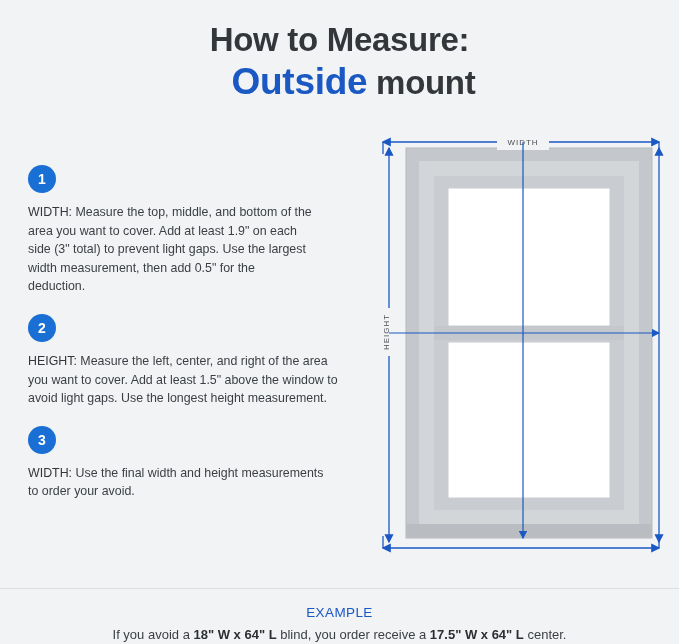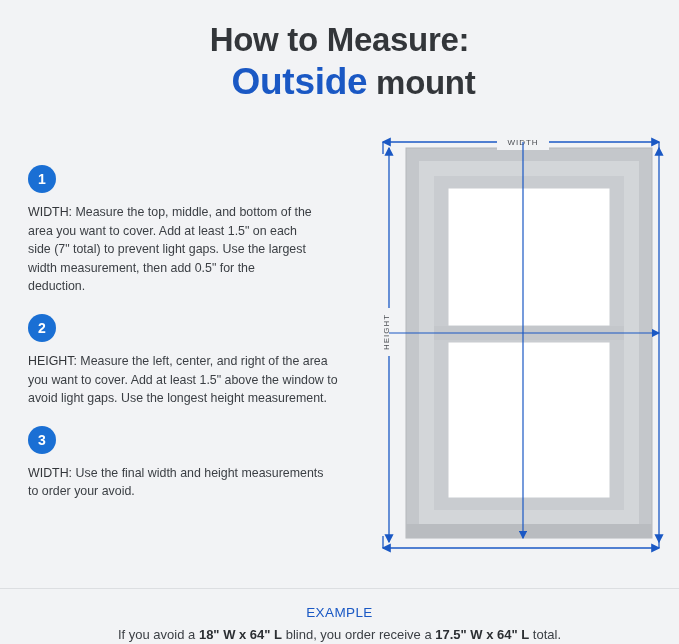--- a/index.html
+++ b/index.html
@@ -145,21 +145,21 @@
     <div class="title-line2">
       <span class="title-accent">Outside</span><span class="title-mount"> mount</span>
     </div>
   </div>
 
   <div class="steps">
 
     <div class="step step1">
       <div class="badge">1</div>
       <div class="step-text">
-        <b>WIDTH:</b><span> Measure the top, middle, and bottom of the area you want to cover. Add at least 1.5" on each side (7" total) to prevent light gaps. Use the largest width measurement, then add 0.5" for the deduction.</span>
+        <b>WIDTH:</b><span> Measure the top, middle, and bottom of the area you want to cover. Add at least 1.9" on each side (3" total) to prevent light gaps. Use the largest width measurement, then add 0.5" for the deduction.</span>
       </div>
     </div>
 
     <div class="step step2">
       <div class="badge">2</div>
       <div class="step-text">
         <b>HEIGHT:</b><span> Measure the left, center, and right of the area you want to cover. Add at least 1.5" above the window to avoid light gaps. Use the longest height measurement.</span>
       </div>
     </div>
 
@@ -217,17 +217,17 @@
       <line x1="8" y1="406" x2="8" y2="418" stroke="#1a58c4" stroke-width="1.3"></line>
       <line x1="284" y1="406" x2="284" y2="418" stroke="#1a58c4" stroke-width="1.3"></line>
     </svg>
   </div>
 
   <div class="footer-divider"></div>
 
   <div class="example-block">
     <div class="example-heading">EXAMPLE</div>
     <div class="example-text">
-      <span>If you avoid a </span><b>18" W x 64" L</b><span> blind, you order receive a </span><b>17.5" W x 64" L</b><span> total.</span>
+      <span>If you avoid a </span><b>18" W x 64" L</b><span> blind, you order receive a </span><b>17.5" W x 64" L</b><span> center.</span>
     </div>
   </div>
 
 </div>
 
 </body></html>

